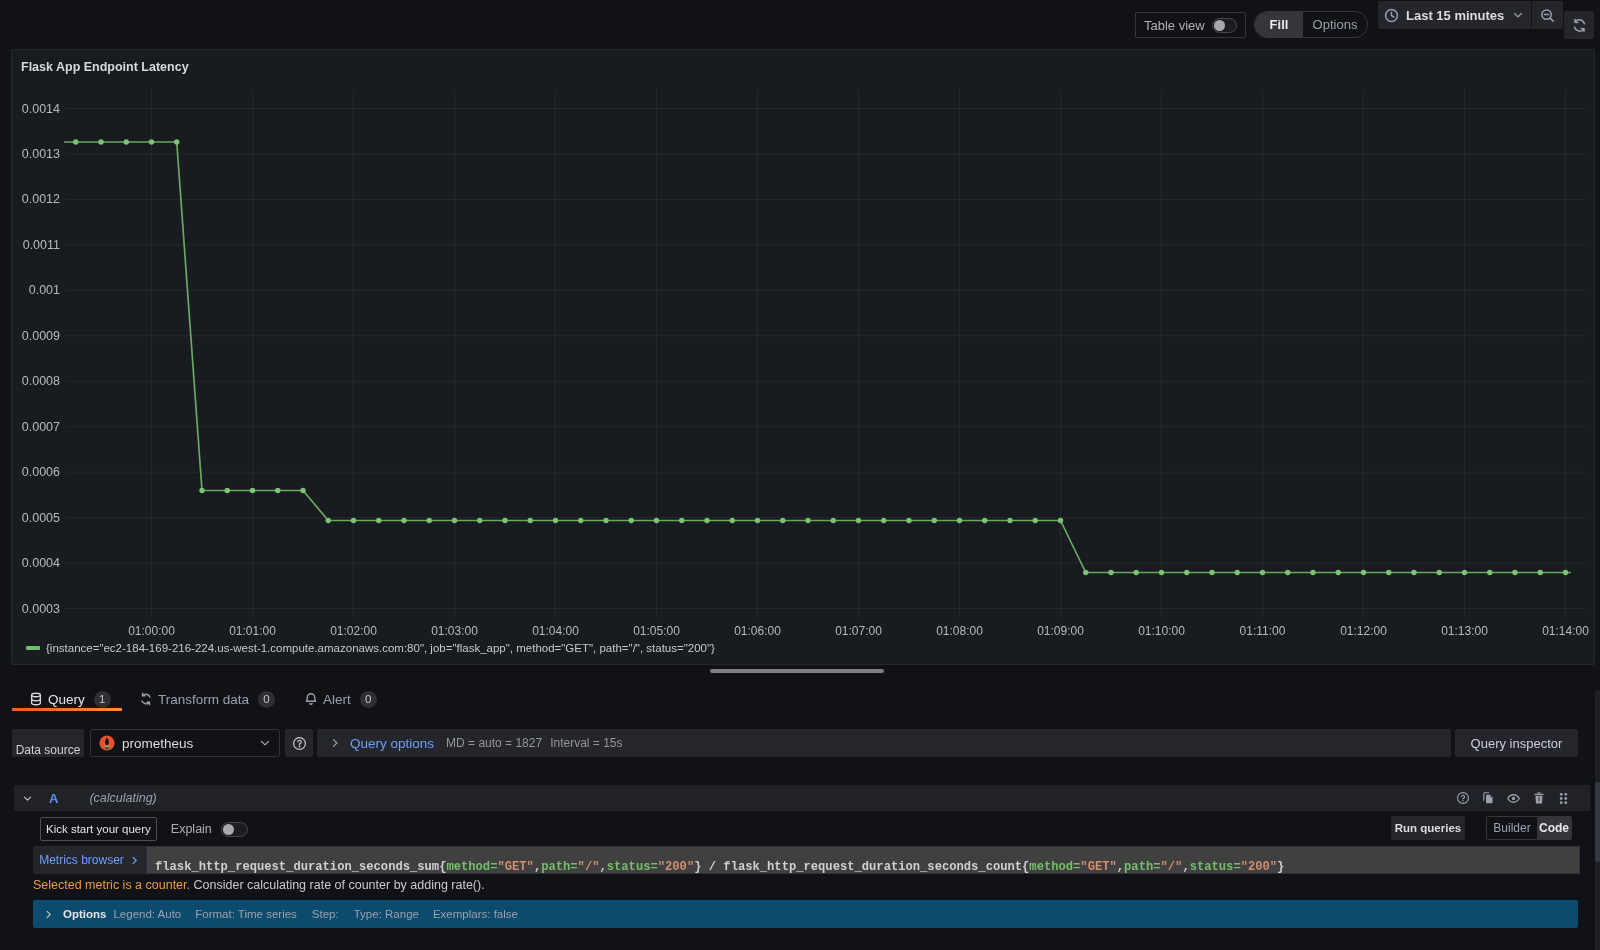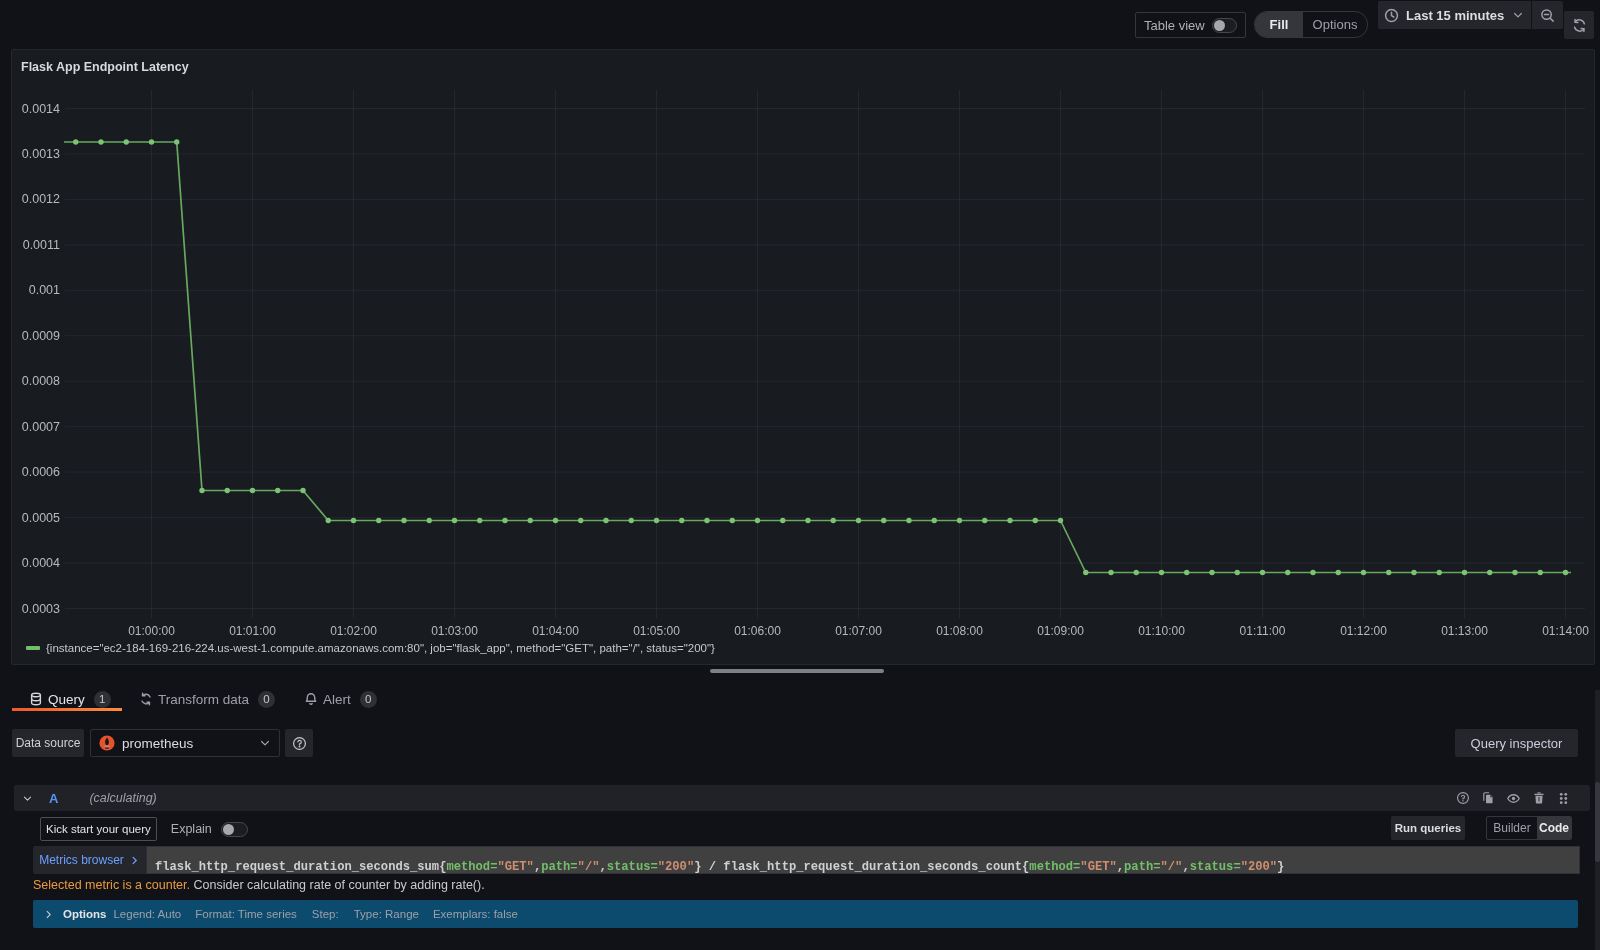--- a/index.html
+++ b/index.html
@@ -191,41 +191,49 @@
 <svg width="14" height="14" viewBox="0 0 16 16" class="ico">
       <path d="M8 2a4.2 4.2 0 0 0-4.2 4.2c0 3-1.1 4.4-1.1 4.4h10.6s-1.1-1.4-1.1-4.4A4.2 4.2 0 0 0 8 2z"></path>
       <path d="M6.7 13.2a1.4 1.4 0 0 0 2.6 0"></path>
     </svg>
 <span style="margin-left:5px;font-size:13.5px;color:#9da0a8">Alert</span>
 <span style="margin-left:9px;background:#2e3036;border-radius:9px;min-width:17px;height:17px;display:inline-flex;align-items:center;justify-content:center;font-size:11.5px;color:#c5c6ca;padding:0 5px">0</span>
 </div>
 <div class="abs" style="left:12px;top:708px;width:110px;height:3px;background:linear-gradient(90deg,#f05a28,#fb8d3c)"></div>
 
 <div class="abs" style="left:12px;top:729px;height:28px;display:flex;align-items:stretch">
-<div style="width:72px;background:#24262c;display:flex;align-items:center;justify-content:center;border-radius:2px">
+<div style="width:72px;background:#24262c;display:flex;align-items:flex-end;justify-content:center;border-radius:2px">
       <span style="font-size:12px;font-weight:500;color:#d0d1d5">Data source</span>
     </div>
 <div style="width:190px;background:#111217;border:1px solid #2f3136;border-radius:2px;display:flex;align-items:center;padding:0 8px;margin-left:6px">
 <svg width="16" height="16" viewBox="0 0 16 16">
         <circle cx="8" cy="8" r="7.6" fill="#e6522c"></circle>
         <path fill="#17181d" d="M8 2.6c1.6 2.1 2 3.6 1.9 4.9-.1 1.7-1 2.6-1.9 2.6s-1.8-.9-1.9-2.6C6 6.2 6.4 4.7 8 2.6z"></path>
         <rect x="5.3" y="10.7" width="5.4" height="1.2" fill="#9b9da4"></rect>
         <rect x="6.1" y="12.6" width="3.8" height="1" fill="#17181d"></rect>
       </svg>
 <span style="margin-left:7px;font-size:13.5px;color:#dcdde0">prometheus</span>
 <svg width="12" height="12" viewBox="0 0 16 16" class="ico" style="margin-left:auto">
         <path d="M3.5 6l4.5 4.5L12.5 6"></path>
       </svg>
 </div>
 <div style="width:28px;background:#24262c;border-radius:2px;margin-left:5px;display:flex;align-items:center;justify-content:center">
 <svg width="15" height="15" viewBox="0 0 16 16" class="ico" style="stroke:#c5c6ca;stroke-width:1.3">
         <circle cx="8" cy="8" r="6.3"></circle>
         <path d="M6.3 6.2A1.8 1.8 0 1 1 8 8.3v1"></path>
         <circle cx="8" cy="11.2" r="0.4" fill="#c5c6ca"></circle>
       </svg>
+</div>
+<div style="width:1134px;background:#24262c;border-radius:2px;margin-left:4px;display:flex;align-items:center;padding:0 12px">
+<svg width="12" height="12" viewBox="0 0 16 16" class="ico">
+        <path d="M6 3.5L10.5 8L6 12.5"></path>
+      </svg>
+<span style="margin-left:9px;font-size:13.5px;font-weight:500;color:#6e9fff">Query options</span>
+<span style="margin-left:12px;font-size:12px;color:#94969c">MD = auto = 1827</span>
+<span style="margin-left:8px;font-size:12px;color:#94969c">Interval = 15s</span>
 </div>
 </div>
 <div class="abs btn" style="left:1455px;top:729px;width:123px;height:28px;font-size:13px">Query inspector</div>
 <div class="abs" style="left:14px;top:785px;width:1576px;height:26px;background:#202228;border-radius:2px;display:flex;align-items:center;padding:0 20px 0 8px">
 <svg width="11" height="11" viewBox="0 0 16 16" class="ico" style="stroke:#c5c6ca">
       <path d="M3.5 6l4.5 4.5L12.5 6"></path>
     </svg>
 <span style="margin-left:16px;font-size:13px;font-weight:600;color:#5794f2">A</span>
 <span style="margin-left:31px;font-size:12.5px;font-style:italic;color:#9da0a8">(calculating)</span>
 <div style="margin-left:auto;display:flex;align-items:center;gap:11px">

